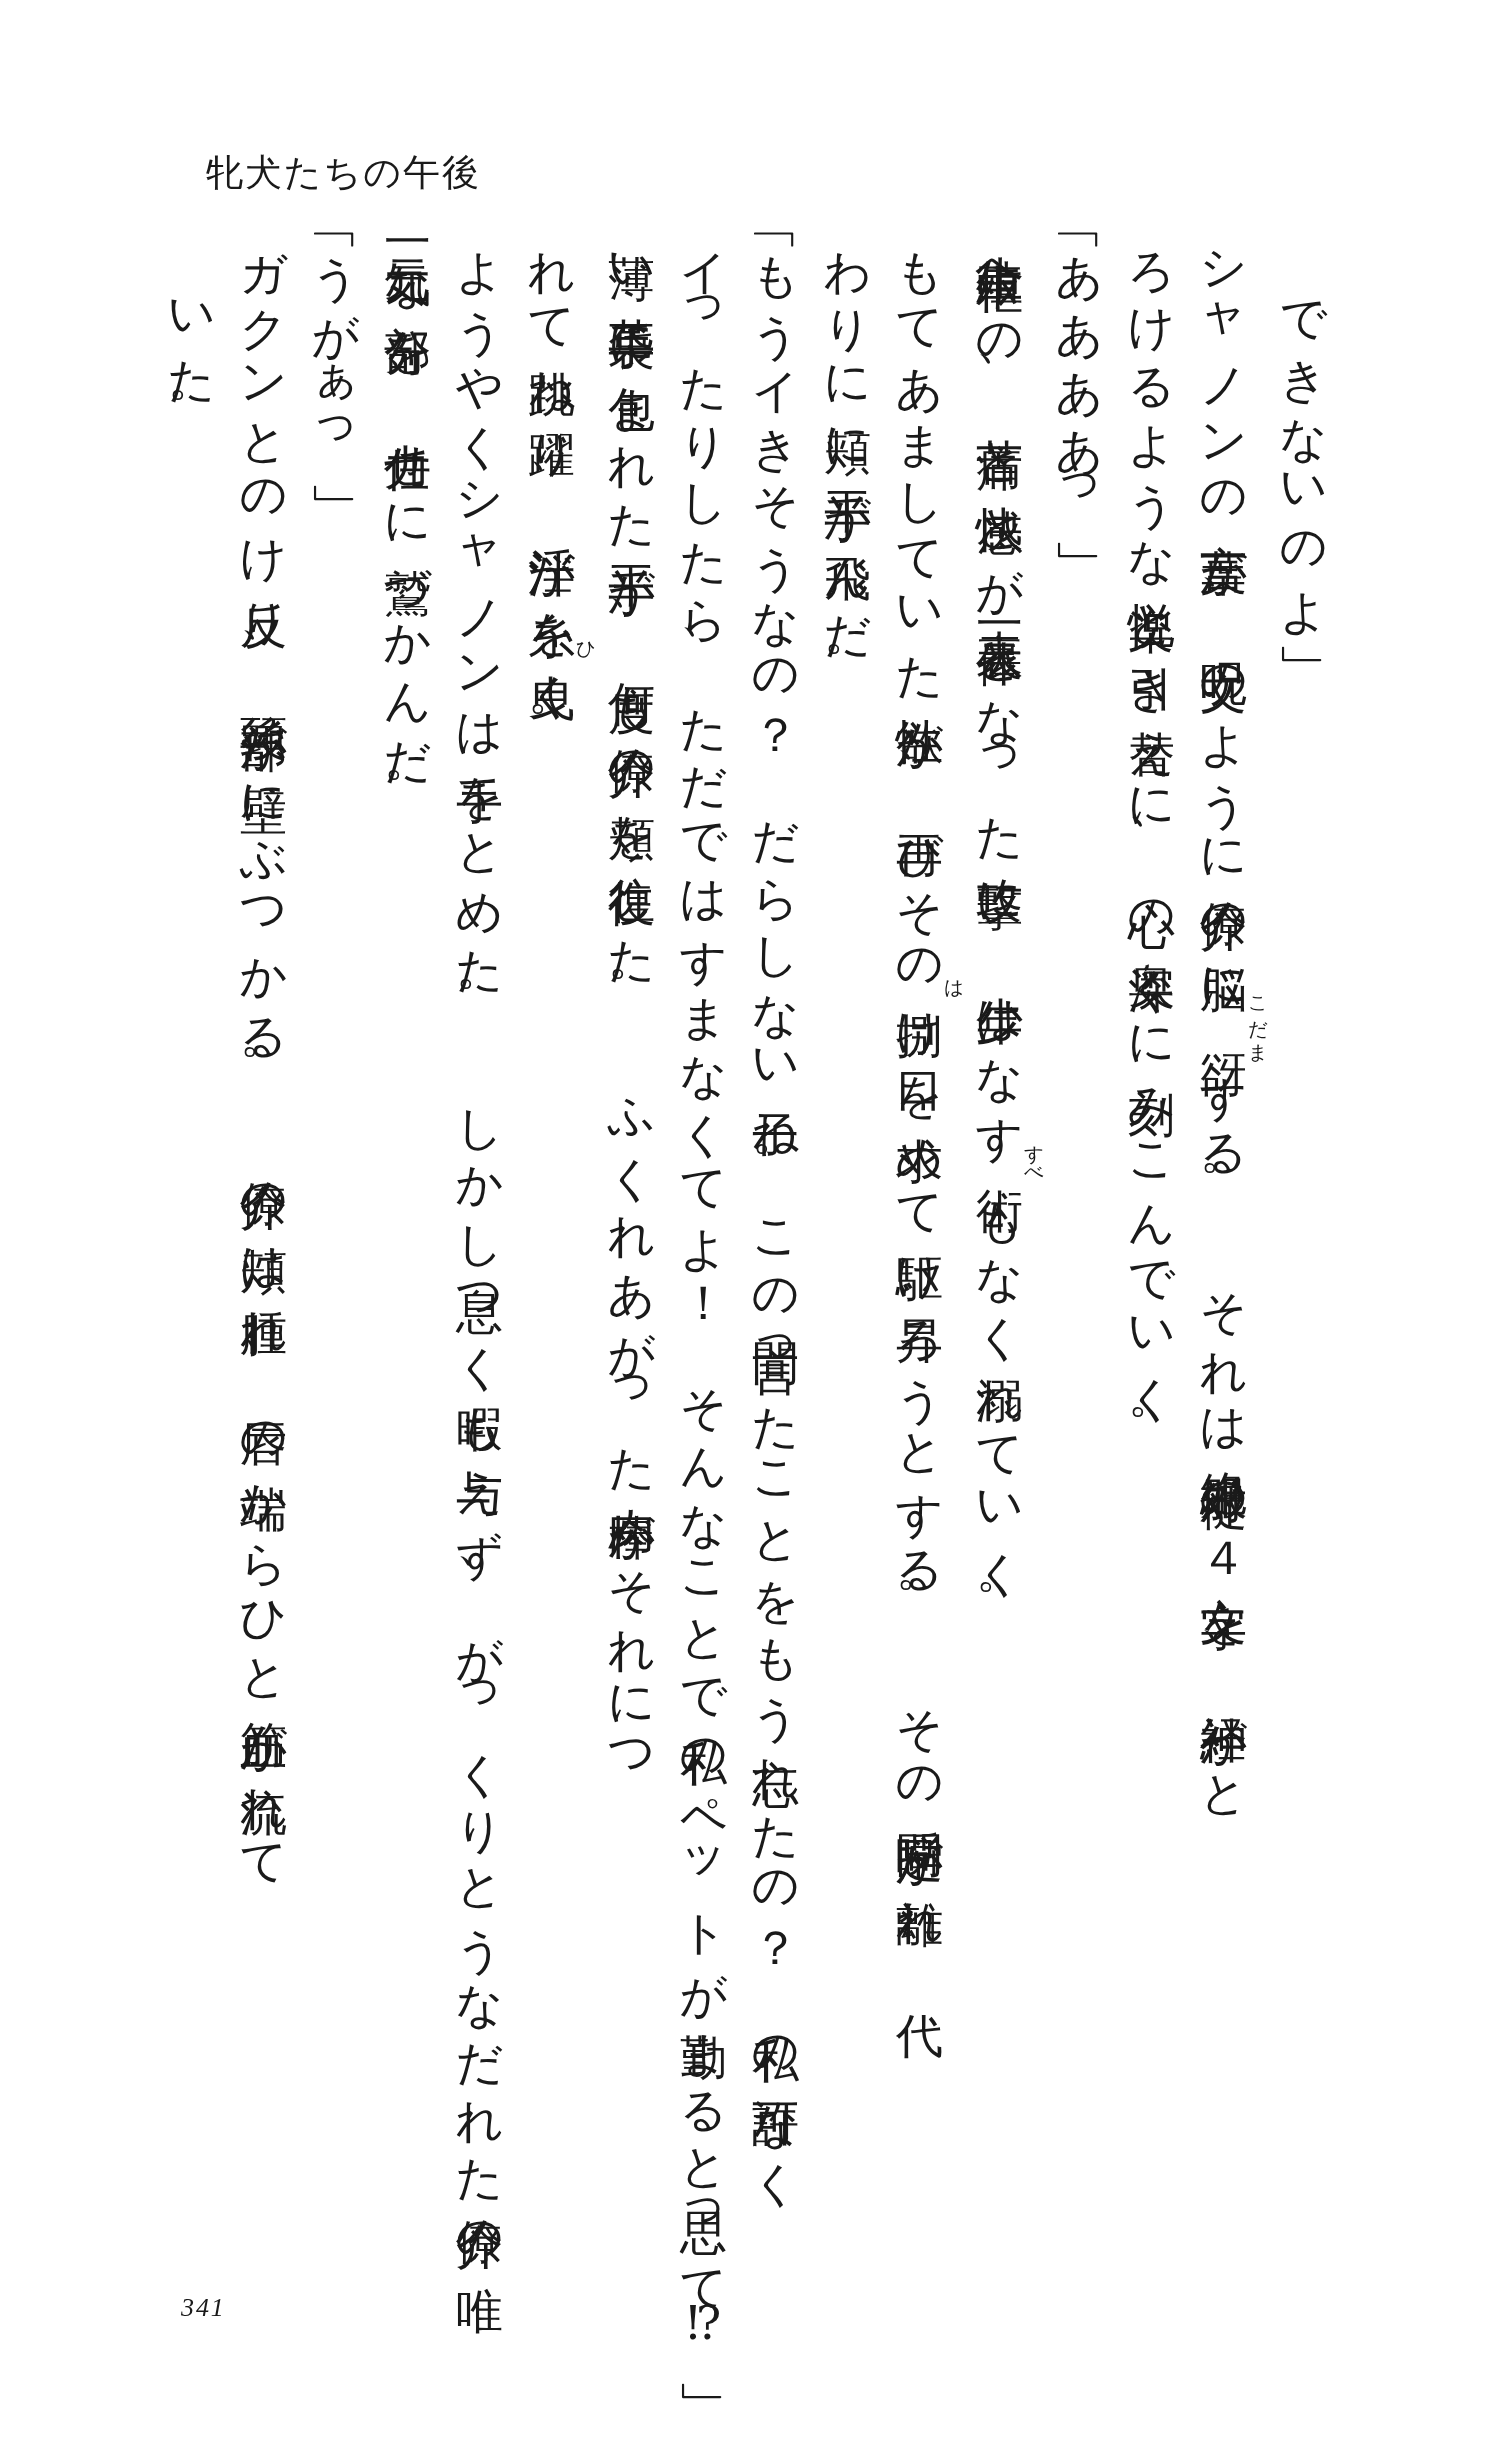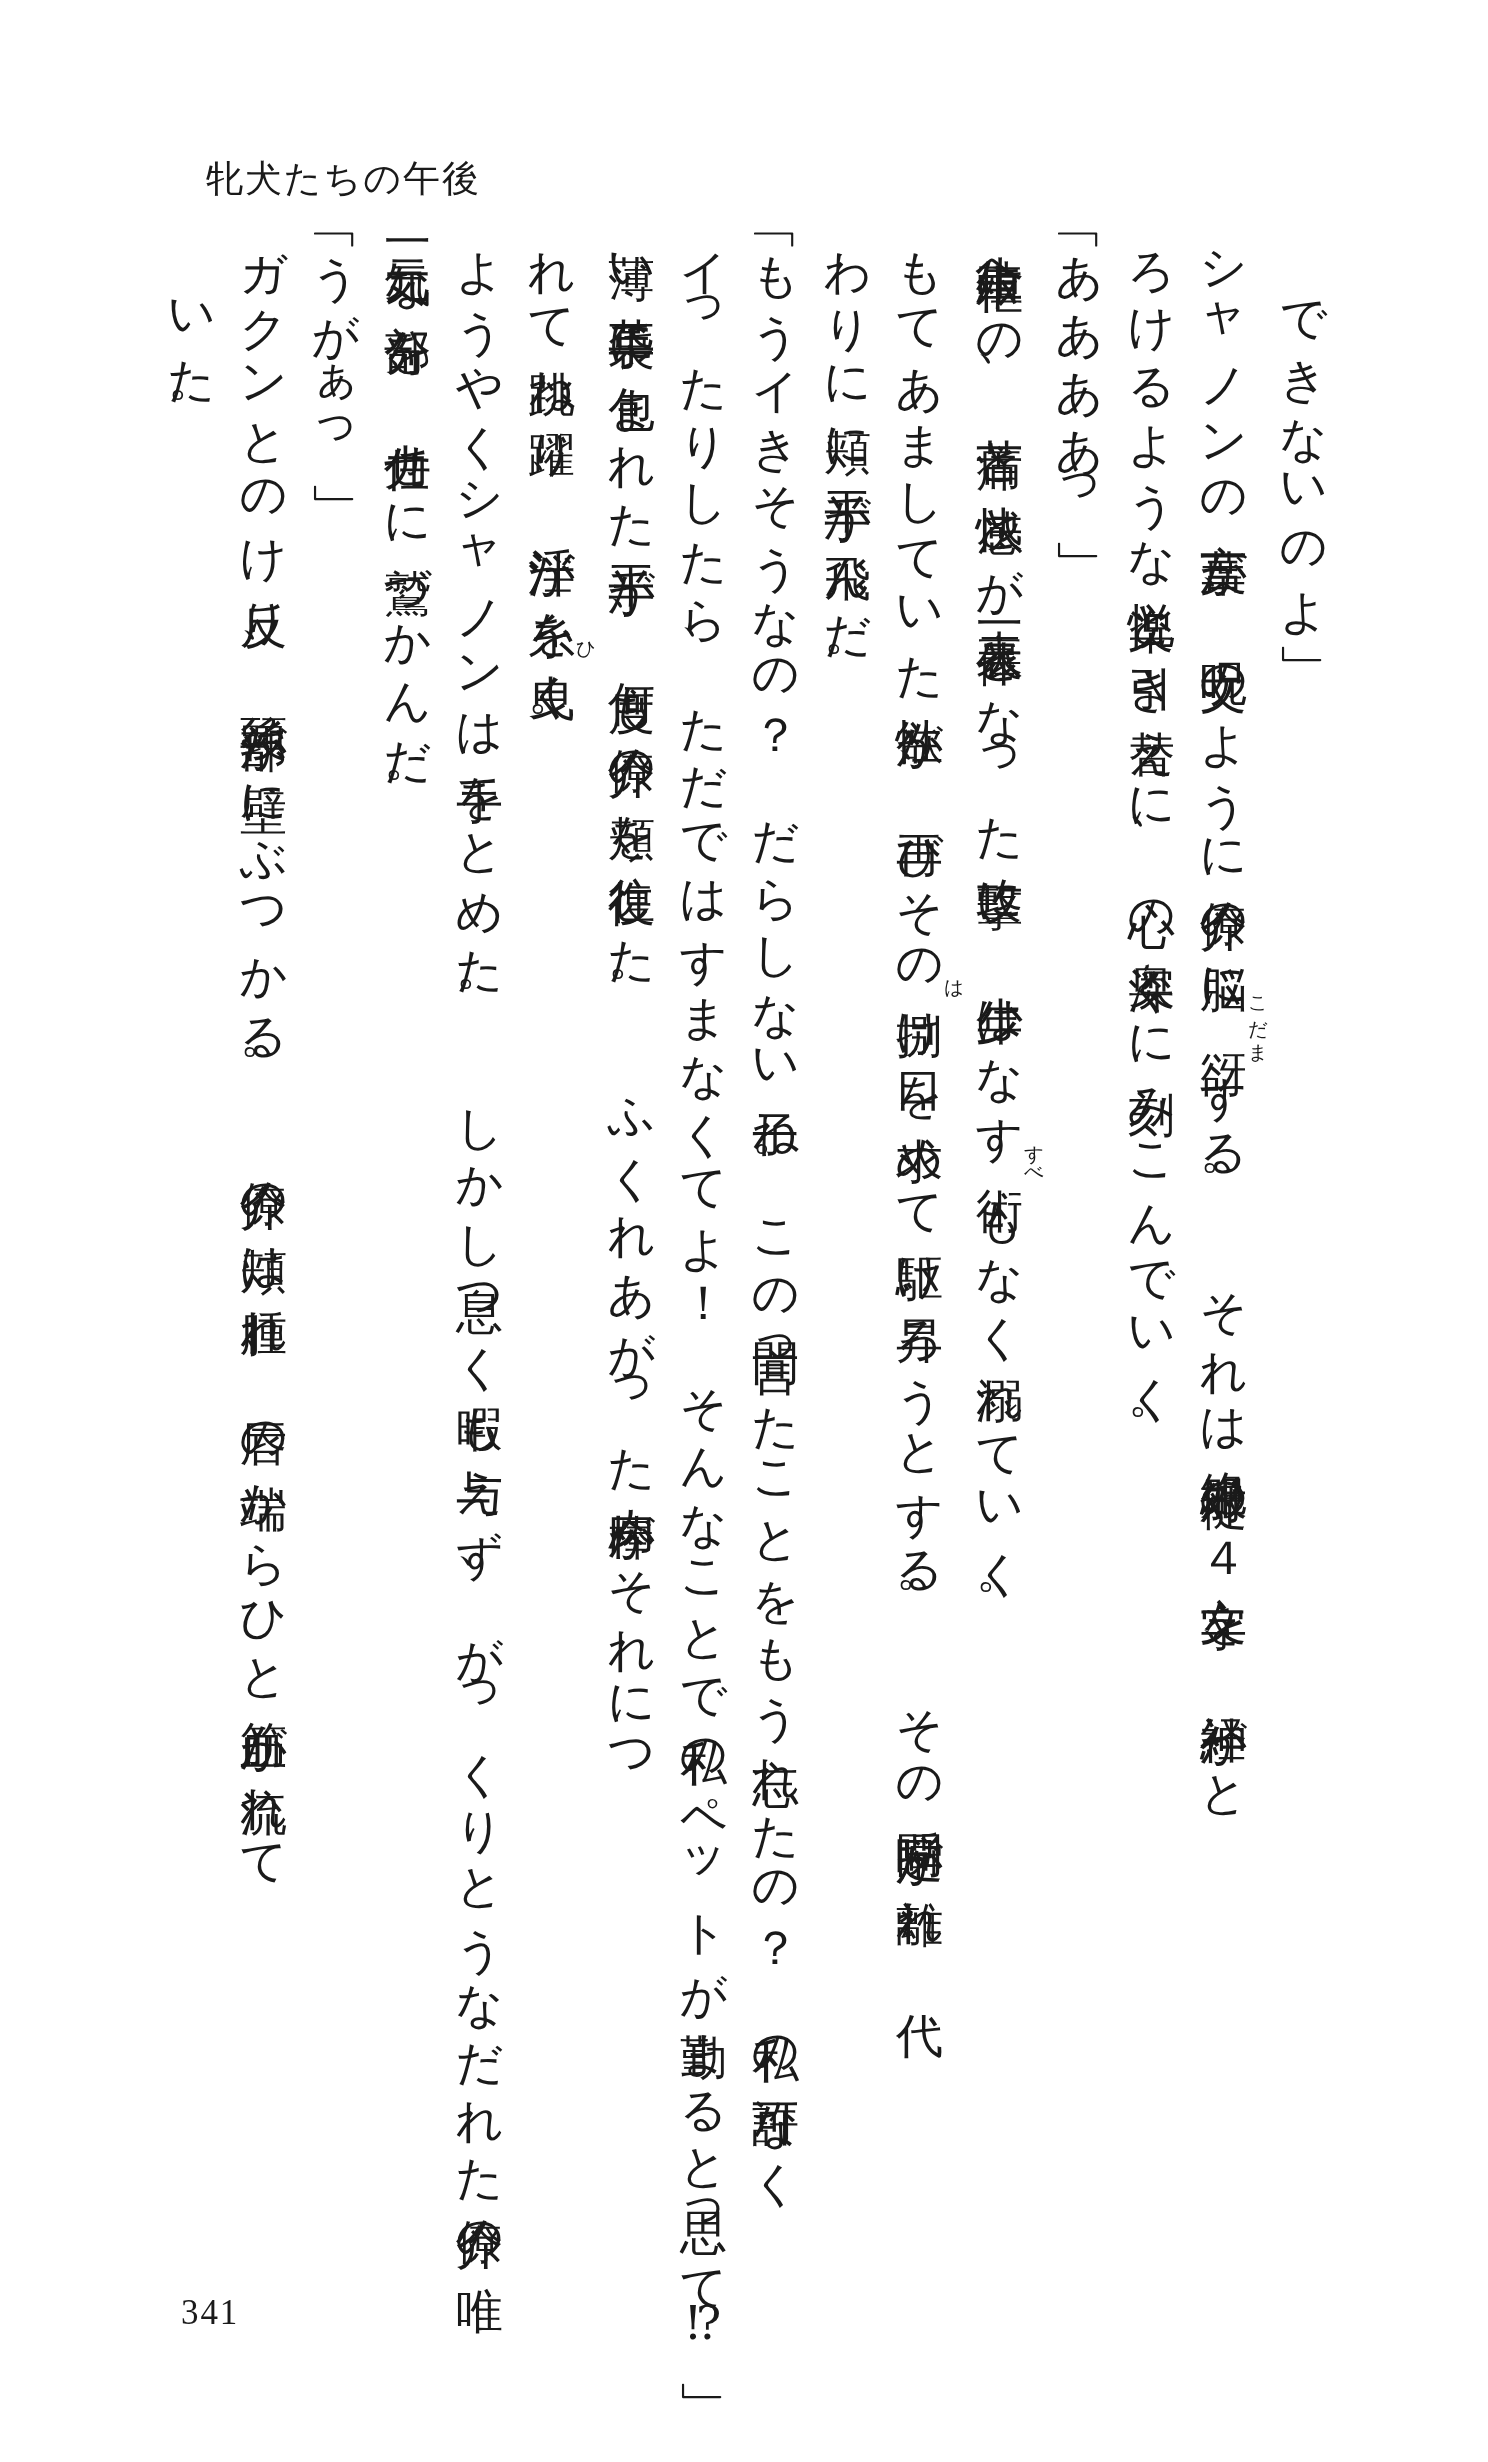--- a/index.html
+++ b/index.html
@@ -10,21 +10,21 @@
   }
   .page{
     position:relative;
     width:1489px;height:2462px;
     background:var(--paper,#ffffff);
     color:var(--ink,#1a1a1a);
     overflow:hidden;
   }
   .running-header{
     position:absolute;
-    left:206px;top:154px;
+    left:206px;top:148px;
     font-size:37px;
     letter-spacing:1.9px;
     white-space:nowrap;
     color:var(--ink,#1a1a1a);
   }
   .body-text{
     position:absolute;
     top:218px;
     right:149px;
     height:2196px;
@@ -44,21 +44,22 @@
   }
   ruby{ ruby-align:center; }
   rt{
     font-size:19.5px;
     letter-spacing:0.9px;
     text-orientation:mixed;
   }
   .page-number{
     position:absolute;
     left:181px;top:2293px;
-    font-size:35px;
+    font-style:italic;
+    font-size:26px;
     letter-spacing:1.9px;
     color:var(--ink,#1a1a1a);
   }
 </style>
 </head>
 <body>
 
 <div class="page" style="--paper: #ffffff; --ink: #1a1a1a;">
   <div class="running-header">牝犬たちの午後</div>
 

